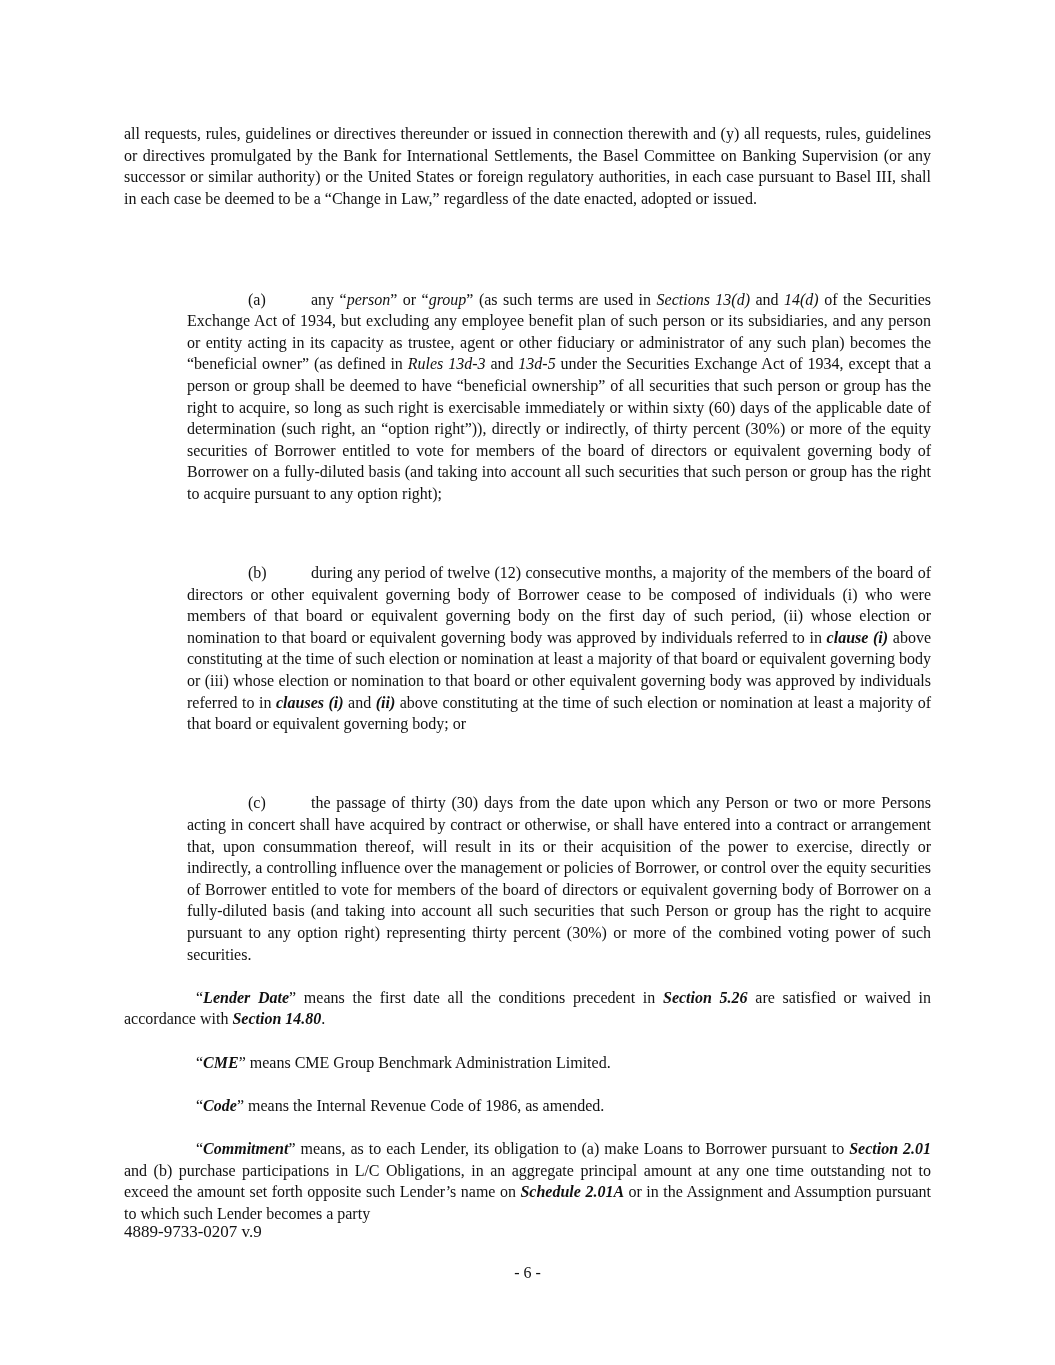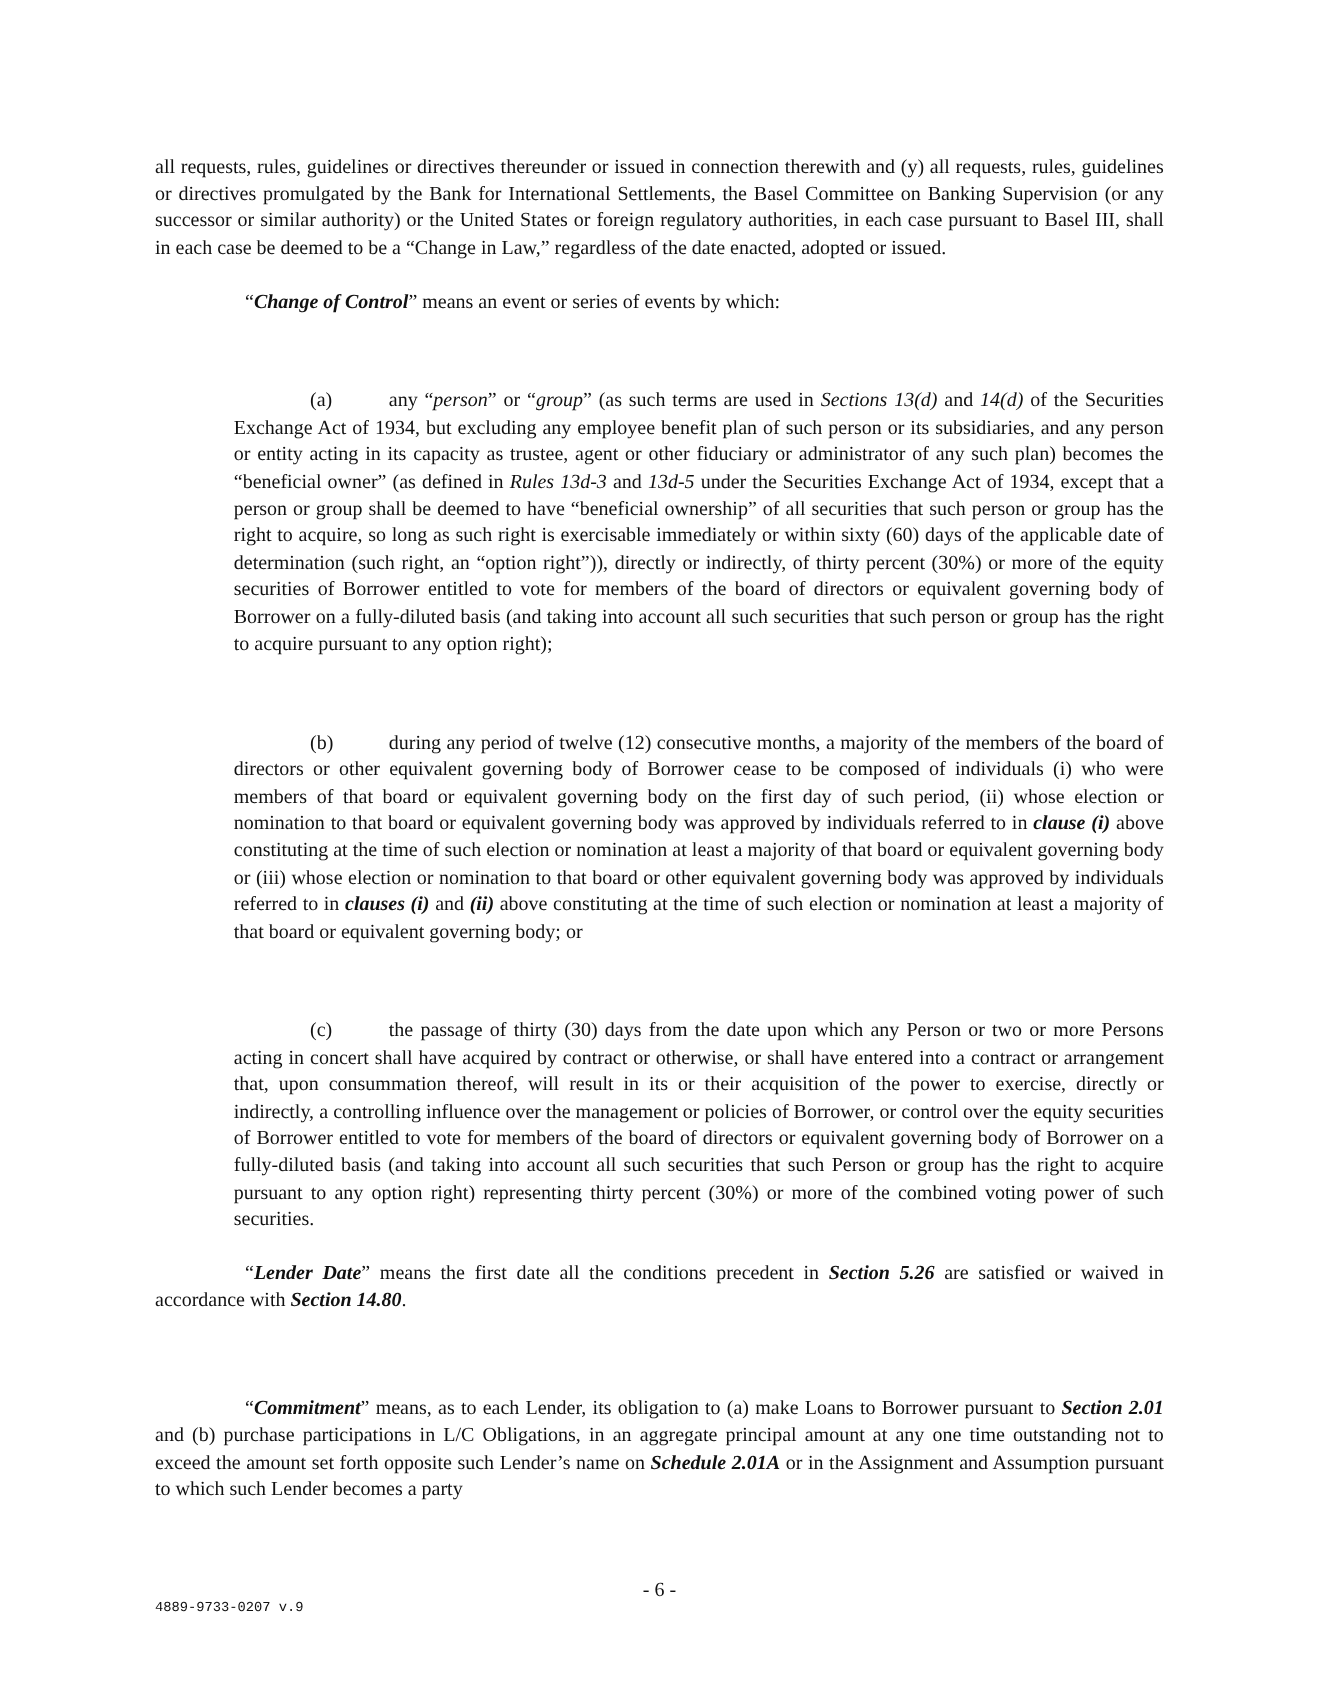--- a/index.html
+++ b/index.html
@@ -15,49 +15,50 @@
   p { margin: 0; text-align: justify; }
   .gap { height: 21.6px; }
   .first { text-indent: 72px; }
   .clause { margin-left: 63px; text-indent: 61px; margin-top: 36px; }
   .label { display: inline-block; width: 63px; text-indent: 0; }
   .footer-page {
     position: absolute; top: 1264px; left: 0; width: 1055px; text-align: center;
     font-size: 16px;
   }
   .footer-doc {
-    position: absolute; top: 1281px; left: 124px; font-size: 11px; font-family: Liberation Mono, monospace;
+    position: absolute; top: 1222px; left: 124px; font-size: 17px;
   }
   b i, i b { font-weight: bold; font-style: italic; }
 </style>
 </head>
 <body>
 
 <div class="page">
 
   <p>all requests, rules, guidelines or directives thereunder or issued in connection therewith and (y) all requests, rules, guidelines or directives promulgated by the Bank for International Settlements, the Basel Committee on Banking Supervision (or any successor or similar authority) or the United States or foreign regulatory authorities, in each case pursuant to Basel III, shall in each case be deemed to be a “Change in Law,” regardless of the date enacted, adopted or issued.</p>
   <div class="gap"></div>
 
-  <p class="first"><span>“</span><b><i>Change of Control</i></b><span>”</span><span> means an event or series of events by which:</span></p>
   <div class="gap"></div>
 
   <p class="clause"><span class="label">(a)</span><span>any “</span><i>person</i><span>” or “</span><i>group</i><span>” (as such terms are used in </span><i>Sections 13(d)</i><span> and </span><i>14(d)</i><span> of the Securities Exchange Act of 1934, but excluding any employee benefit plan of such person or its subsidiaries, and any person or entity acting in its capacity as trustee, agent or other fiduciary or administrator of any such plan) becomes the “beneficial owner” (as defined in </span><i>Rules 13d-3</i><span> and </span><i>13d-5</i><span> under the Securities Exchange Act of 1934, except that a person or group shall be deemed to have “beneficial ownership” of all securities that such person or group has the right to acquire, so long as such right is exercisable immediately or within sixty (60) days of the applicable date of determination (such right, an “option right”)), directly or indirectly, of thirty percent (30%) or more of the equity securities of Borrower entitled to vote for members of the board of directors or equivalent governing body of Borrower on a fully-diluted basis (and taking into account all such securities that such person or group has the right to acquire pursuant to any option right);</span></p>
   <div class="gap"></div>
 
   <p class="clause"><span class="label">(b)</span><span>during any period of twelve (12) consecutive months, a majority of the members of the board of directors or other equivalent governing body of Borrower cease to be composed of individuals (i) who were members of that board or equivalent governing body on the first day of such period, (ii) whose election or nomination to that board or equivalent governing body was approved by individuals referred to in </span><b><i>clause (i)</i></b><span> above constituting at the time of such election or nomination at least a majority of that board or equivalent governing body or (iii) whose election or nomination to that board or other equivalent governing body was approved by individuals referred to in </span><b><i>clauses (i)</i></b><span> and </span><b><i>(ii)</i></b><span> above constituting at the time of such election or nomination at least a majority of that board or equivalent governing body; or</span></p>
   <div class="gap"></div>
 
   <p class="clause"><span class="label">(c)</span><span>the passage of thirty (30) days from the date upon which any Person or two or more Persons acting in concert shall have acquired by contract or otherwise, or shall have entered into a contract or arrangement that, upon consummation thereof, will result in its or their acquisition of the power to exercise, directly or indirectly, a controlling influence over the management or policies of Borrower, or control over the equity securities of Borrower entitled to vote for members of the board of directors or equivalent governing body of Borrower on a fully-diluted basis (and taking into account all such securities that such Person or group has the right to acquire pursuant to any option right) representing thirty percent (30%) or more of the combined voting power of such securities.</span></p>
   <div class="gap"></div>
 
   <p class="first"><span>“</span><b><i>Lender Date</i></b><span>”</span><span> means the first date all the conditions precedent in </span><b><i>Section 5.26</i></b><span> are satisfied or waived in accordance with </span><b><i>Section 14.80</i></b><span>.</span></p>
   <div class="gap"></div>
 
+  <p class="first"><span>“</span><b><i>CME</i></b><span>”</span><span> means CME Group Benchmark Administration Limited.</span></p>
   <div class="gap"></div>
 
+  <p class="first"><span>“</span><b><i>Code</i></b><span>”</span><span> means the Internal Revenue Code of 1986, as amended.</span></p>
   <div class="gap"></div>
 
   <p class="first"><span>“</span><b><i>Commitment</i></b><span>”</span><span> means, as to each Lender, its obligation to (a) make Loans to Borrower pursuant to </span><b><i>Section 2.01</i></b><span> and (b) purchase participations in L/C Obligations, in an aggregate principal amount at any one time outstanding not to exceed the amount set forth opposite such Lender’s name on </span><b><i>Schedule 2.01A</i></b><span> or in the Assignment and Assumption pursuant to which such Lender becomes a party</span></p>
 
 </div>
 
 <div class="footer-page">- 6 -</div>
 <div class="footer-doc">4889-9733-0207 v.9</div>
 
 </body></html>

